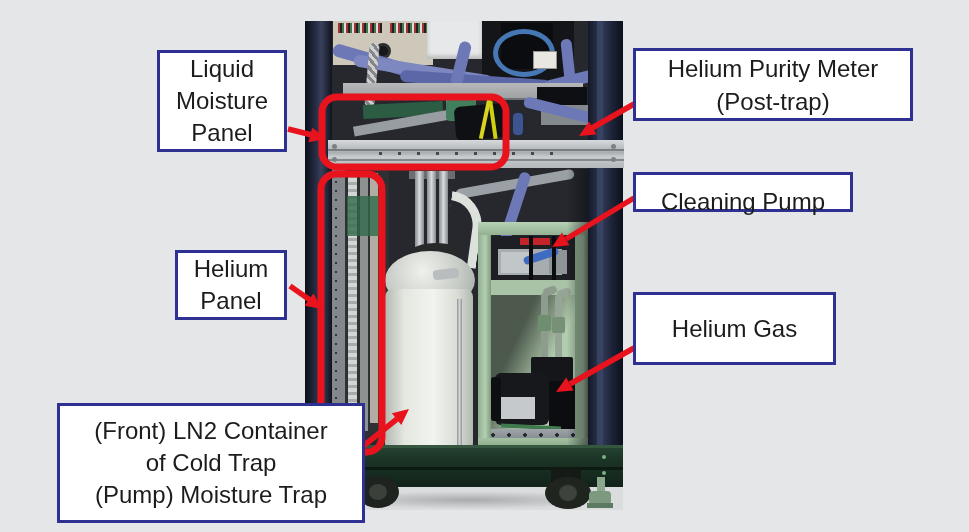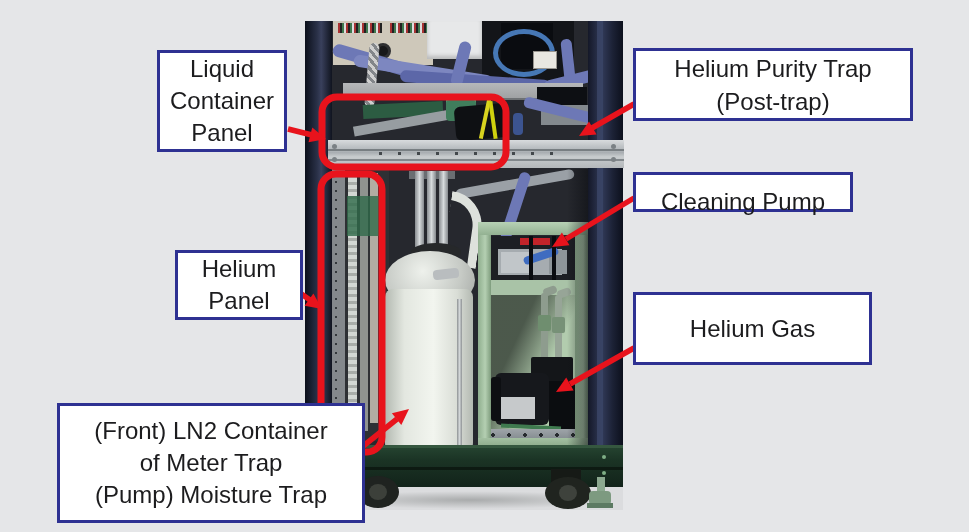--- a/index.html
+++ b/index.html
@@ -160,41 +160,41 @@
       <polygon stroke="none" points="552,247 561.9,232.4 569.5,245.2"></polygon>
       <line x1="634" y1="348" x2="570" y2="384"></line>
       <polygon stroke="none" points="556,392 566.2,377.6 573.6,390.6"></polygon>
       <line x1="357" y1="451" x2="397" y2="419"></line>
       <polygon stroke="none" points="409,409 401.3,424.9 391.9,413.3"></polygon>
     </g>
   </svg>
 
   <div class="label-box lh32" style="left:157px;top:50px;width:130px;height:102px;">
     <div>Liquid</div>
-    <div>Container</div>
+    <div>Moisture</div>
     <div>Panel</div>
   </div>
 
   <div class="label-box lh33" style="left:633px;top:48px;width:280px;height:73px;">
-    <div>Helium Purity Trap</div>
+    <div>Helium Purity Meter</div>
     <div>(Post-trap)</div>
   </div>
 
   <div class="label-box lh34" style="left:633px;top:172px;width:220px;height:40px;">
     <div>Cleaning Pump</div>
   </div>
 
-  <div class="label-box lh32" style="left:175px;top:250px;width:128px;height:70px;">
+  <div class="label-box lh32" style="left:175px;top:250px;width:112px;height:70px;">
     <div>Helium</div>
     <div>Panel</div>
   </div>
 
-  <div class="label-box lh33" style="left:633px;top:292px;width:239px;height:73px;">
+  <div class="label-box lh33" style="left:633px;top:292px;width:203px;height:73px;">
     <div>Helium Gas</div>
   </div>
 
   <div class="label-box lh32" style="left:57px;top:403px;width:308px;height:120px;">
     <div>(Front) LN2 Container</div>
-    <div>of Meter Trap</div>
+    <div>of Cold Trap</div>
     <div>(Pump) Moisture Trap</div>
   </div>
 
 </div>
 
 </body></html>

